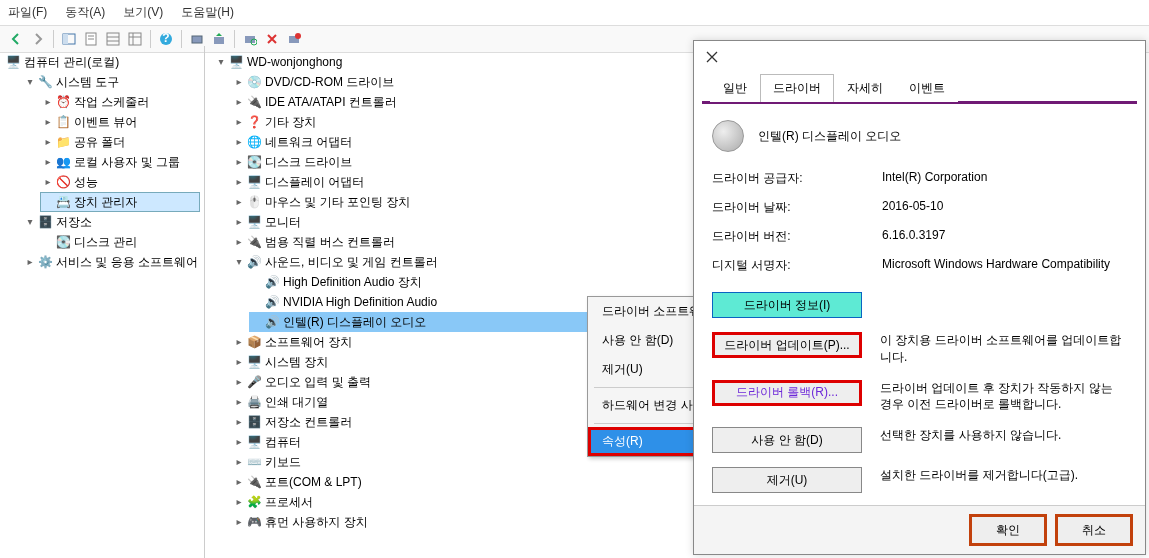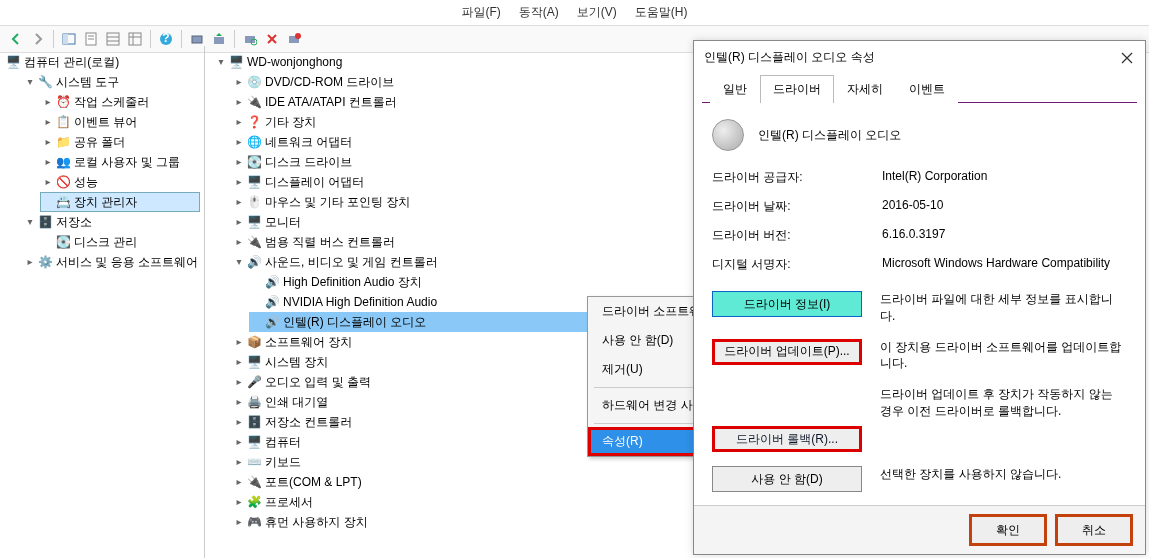--- a/index.html
+++ b/index.html
@@ -1,18 +1,18 @@
 <!DOCTYPE html>
 <html><head>
 <meta charset="utf-8">
 <style>
 * { margin: 0; padding: 0; box-sizing: border-box; font-family: "Malgun Gothic", "Segoe UI", sans-serif; font-size: 12px; }
 body { background: #fff; width: 1149px; height: 558px; position: relative; overflow: hidden; }
 
-.menubar { display: flex; gap: 18px; padding: 4px 8px; color: #333; justify-content: center; }
+.menubar { display: flex; gap: 18px; padding: 4px 8px; color: #333; }
 .menubar span { cursor: default; }
 
 .toolbar { display: flex; align-items: center; gap: 2px; padding: 3px 6px; border-top: 1px solid #ddd; border-bottom: 1px solid #ddd; background: #f9f9f9; }
 .tool-btn { width: 20px; height: 20px; display: flex; align-items: center; justify-content: center; border: 1px solid transparent; }
 .tool-sep { width: 1px; height: 18px; background: #ccc; margin: 0 3px; }
 
 .main { display: flex; position: absolute; top: 46px; left: 0; right: 0; bottom: 0; }
 .left-pane { width: 205px; border-right: 1px solid #ccc; padding: 6px 4px; }
 .right-pane { flex: 1; padding: 6px 8px; position: relative; }
 
@@ -29,32 +29,32 @@
 
 .ctx { position: absolute; left: 382px; top: 250px; width: 255px; background: #f5f5f5; border: 1px solid #999; box-shadow: 2px 2px 4px rgba(0,0,0,.2); z-index: 10; }
 .ctx-item { padding: 6px 14px; cursor: default; }
 .ctx-item.sel { background: #2e90e8; color: #fff; border: 3px solid #d00; padding: 3px 11px; }
 .ctx-sep { height: 1px; background: #ccc; margin: 3px 6px; }
 
 
 .dlg { position: absolute; left: 693px; top: 40px; width: 453px; height: 515px; background: #fff; border: 1px solid #888; box-shadow: 0 0 8px rgba(0,0,0,.15); z-index: 20; }
 .dlg-title { display: flex; justify-content: space-between; align-items: center; padding: 8px 10px; }
 .dlg-close { width: 16px; height: 16px; display: flex; align-items: center; justify-content: center; cursor: pointer; }
-.tabs { display: flex; border-bottom: 1px solid #701a75; padding: 0 8px; margin: 0 8px; }
+.tabs { display: flex; border-bottom: 3px solid #701a75; padding: 0 8px; margin: 0 8px; }
 .tab { padding: 5px 12px; border: 1px solid transparent; border-bottom: none; cursor: pointer; position: relative; top: 1px; background: #fff; }
 .tab.active { border-color: #bbb; background: #fff; }
 .dlg-body { padding: 16px 18px 8px; }
 .dlg-head { display: flex; align-items: center; gap: 14px; margin-bottom: 18px; }
 .speaker-icon { width: 32px; height: 32px; border-radius: 50%; background: radial-gradient(circle at 35% 35%, #eee, #aaa); border: 1px solid #999; }
 .info-grid { display: grid; grid-template-columns: 170px 1fr; row-gap: 12px; margin-bottom: 18px; }
 .btn-row { display: flex; align-items: flex-start; gap: 18px; margin-bottom: 14px; }
 .dlg-btn { width: 150px; height: 26px; border: 1px solid #888; background: #eee; cursor: pointer; display: flex; align-items: center; justify-content: center; }
 .dlg-btn.primary { border: 1px solid #0a64c2; background: #5eead4; }
 .dlg-btn.hl { border: 3px solid #d00; }
-.dlg-btn.disabled { color: #0f172a; margin-top: 40px; }
+.dlg-btn.disabled { color: #6d28d9; }
 .btn-desc { flex: 1; line-height: 1.4; }
 .dlg-footer { position: absolute; bottom: 0; left: 0; right: 0; padding: 8px 12px; border-top: 1px solid #ccc; display: flex; justify-content: flex-end; gap: 8px; background: #f4f4f4; }
 .foot-btn { width: 78px; height: 32px; border: 3px solid #c2410c; background: #eee; cursor: pointer; display: flex; align-items: center; justify-content: center; }
 
 
 svg { display: block; }
 </style>
 </head>
 <body>
 
@@ -415,21 +415,20 @@
       <div class="ctx-sep"></div>
       <div class="ctx-item">하드웨어 변경 사항 검색(A)</div>
       <div class="ctx-sep"></div>
       <div class="ctx-item sel">속성(R)</div>
     </div>
   </div>
 </div>
 
 <div class="dlg">
   <div class="dlg-title">
-    <span>인텔(R) 디스플레이 오디오 속성</span>
     <div class="dlg-close">
         <svg width="12" height="12">
           <path d="M1 1l10 10M11 1L1 11" stroke="#333" stroke-width="1.3"></path>
         </svg>
       </div>
   </div>
   <div class="tabs">
     <div class="tab">일반</div>
     <div class="tab active">드라이버</div>
     <div class="tab">자세히</div>
@@ -446,21 +445,20 @@
       <span>드라이버 날짜:</span>
       <span>2016-05-10</span>
       <span>드라이버 버전:</span>
       <span>6.16.0.3197</span>
       <span>디지털 서명자:</span>
       <span>Microsoft Windows Hardware Compatibility</span>
     </div>
 
     <div class="btn-row">
       <div class="dlg-btn primary">드라이버 정보(I)</div>
-      <div class="btn-desc">드라이버 파일에 대한 세부 정보를 표시합니다.</div>
     </div>
     <div class="btn-row">
       <div class="dlg-btn hl">드라이버 업데이트(P)...</div>
       <div class="btn-desc">이 장치용 드라이버 소프트웨어를 업데이트합니다.</div>
     </div>
     <div class="btn-row">
       <div class="dlg-btn hl disabled">드라이버 롤백(R)...</div>
       <div class="btn-desc">드라이버 업데이트 후 장치가 작동하지 않는 경우 이전 드라이버로 롤백합니다.</div>
     </div>
     <div class="btn-row">

